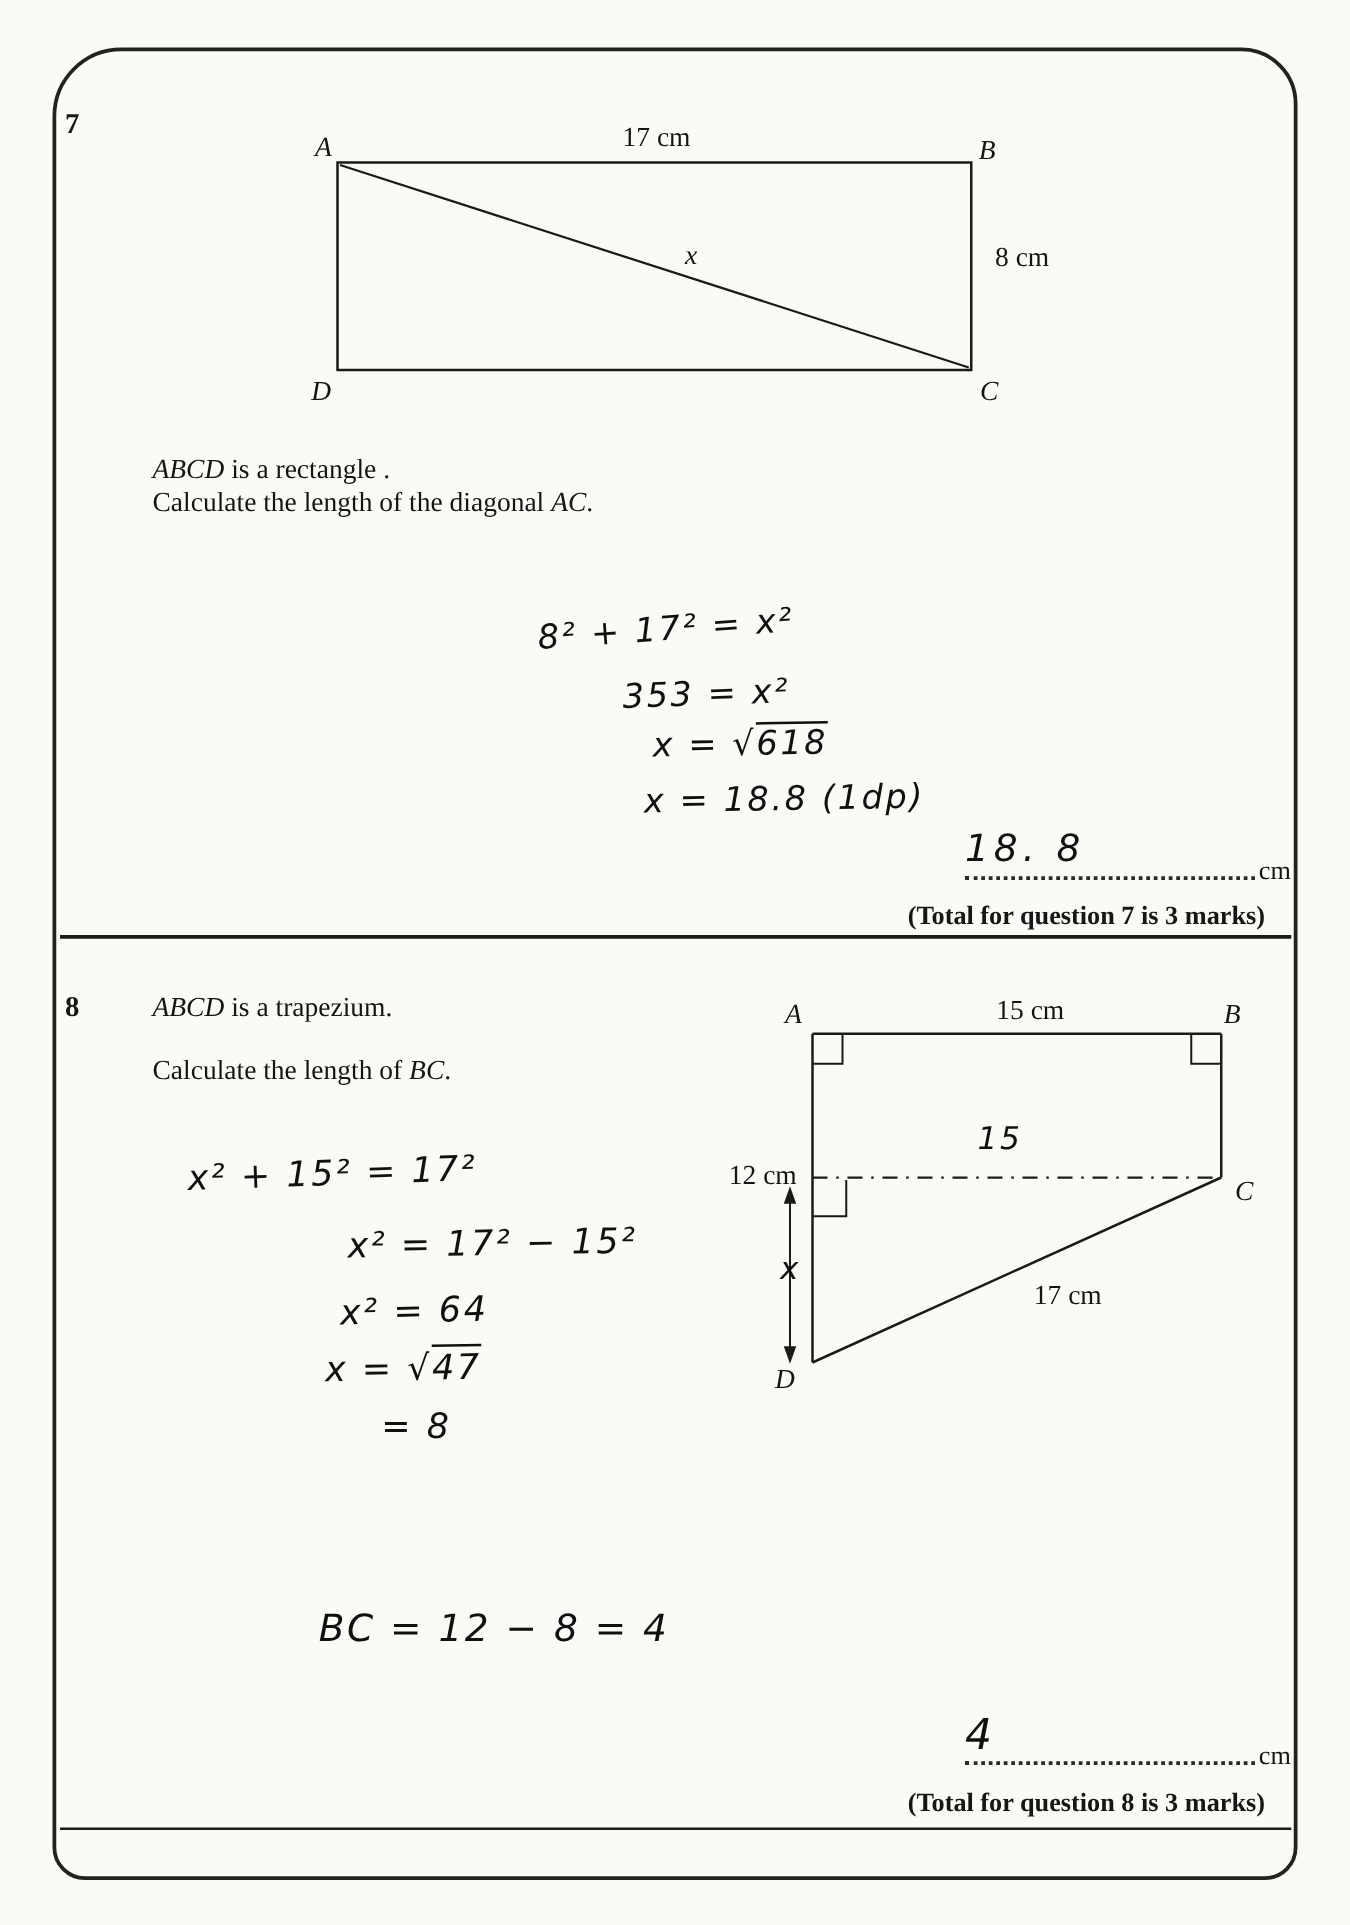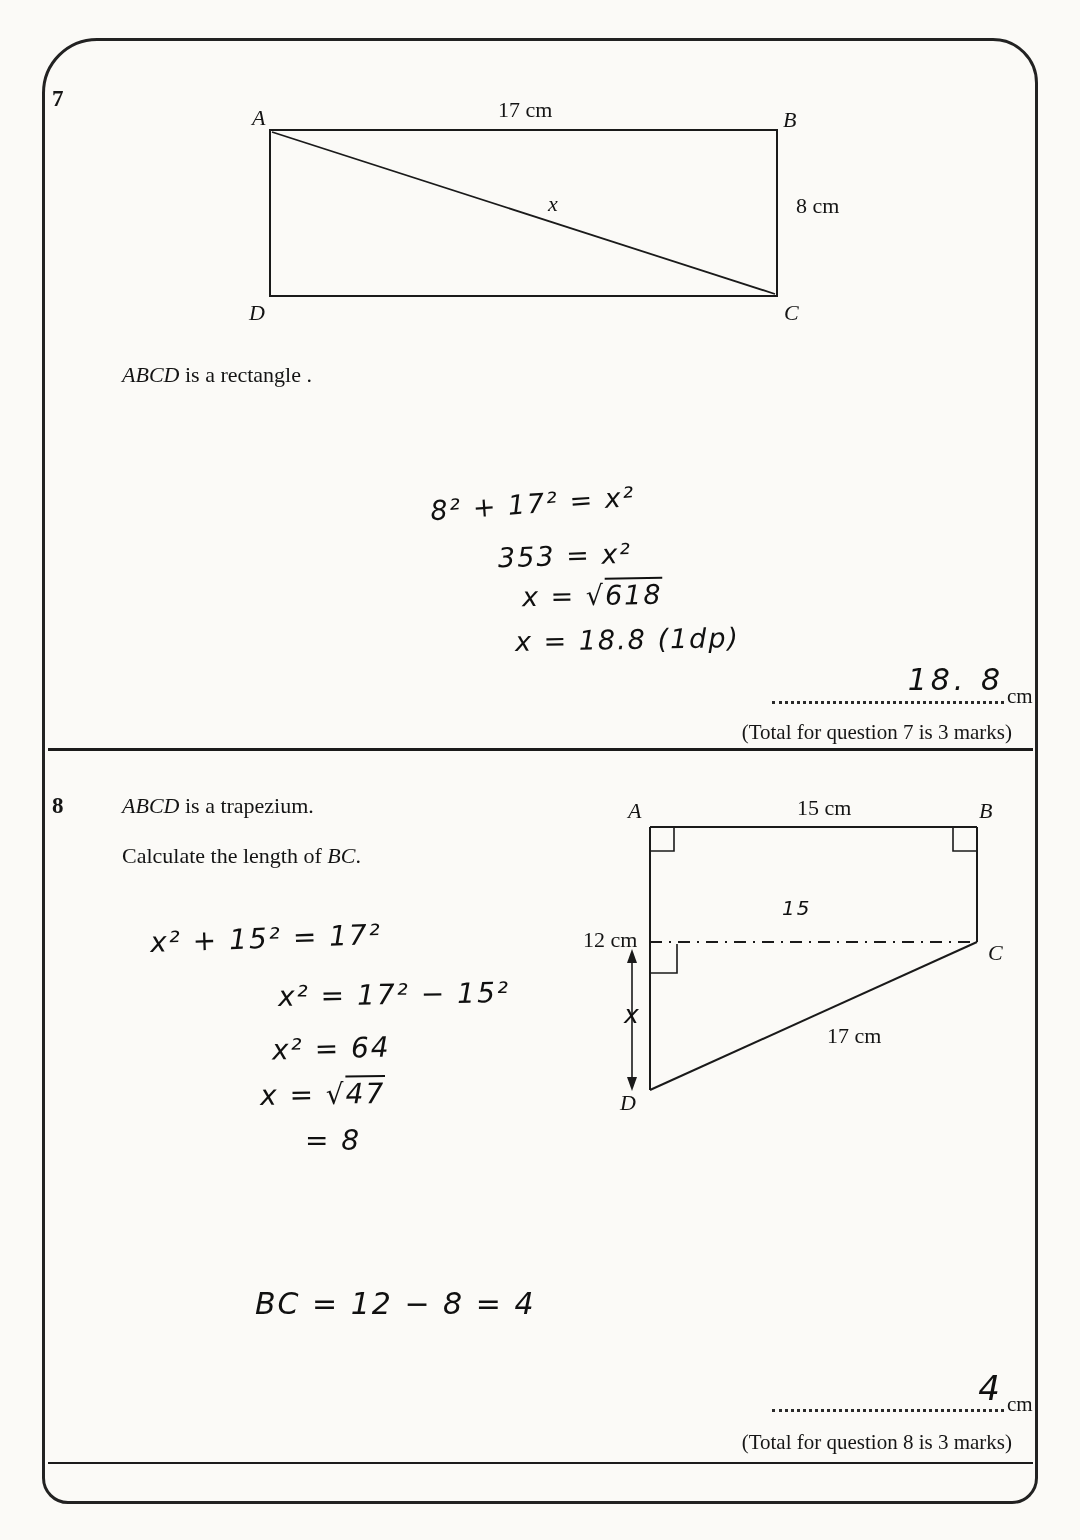--- a/index.html
+++ b/index.html
@@ -5,28 +5,28 @@
   * { margin:0; padding:0; box-sizing:border-box; }
   html,body { width:1080px; height:1540px; }
   body { font-family:"Liberation Serif", serif; color:#161616; background:#ffffff; }
   #page { position:relative; width:1080px; height:1540px; background:#fbfaf7; overflow:hidden; }
   .frame { position:absolute; left:42px; top:38px; width:996px; height:1466px;
            border:3px solid #222; border-radius:55px 45px 26px 26px; background:transparent; }
   .abs { position:absolute; }
   .txt { font-size:22px; color:#141414; white-space:nowrap; }
   .txt i { font-style:italic;font-family:Liberation Serif, serif; }
   .qnum { font-size:23px; font-weight:bold; }
-  .total { font-size:21px; font-weight:normal; text-align:right; white-space:nowrap; }
+  .total { font-size:21px; font-weight:bold; text-align:right; white-space:nowrap; }
   .rule { border-top:3px solid #1b1b1b; height:0; }
   .rule-thin { border-top:2px solid #1b1b1b; height:0; }
   .hw { font-family:"DejaVu Sans", sans-serif; font-style:italic; font-size:27px;
         color:#101010; letter-spacing:2px; white-space:nowrap; }
   .hw-big { font-size:30px; }
   .radicand { text-decoration:overline; }
-  .answer-box { width:232px; height:42px; border-bottom:3px dotted #2a2a2a; text-align:right; }
+  .answer-box { width:232px; height:42px; border-bottom:3px dotted #2a2a2a; text-align:left; }
   .answer-box .hw { font-size:30px; letter-spacing:4px; }
   .unit { font-size:21px; }
   svg text { font-family:"Liberation Serif", serif; font-size:22px; fill:#141414; }
   svg text.vtx { font-style:italic; }
   svg text.var { font-style:italic; }
 </style>
 </head>
 <body>
 
 <div id="page">
@@ -40,20 +40,21 @@
     <text x="22" y="40" class="vtx">A</text>
     <text x="268" y="32">17 cm</text>
     <text x="553" y="42" class="vtx">B</text>
     <text x="318" y="126" class="var">x</text>
     <text x="566" y="128">8 cm</text>
     <text x="19" y="235" class="vtx">D</text>
     <text x="554" y="235" class="vtx">C</text>
   </svg>
 
   <p class="abs txt" style="left:122px; top:362px;"><i>ABCD</i><span> is a rectangle .</span></p>
+  <p class="abs txt" style="left:122px; top:389px;"><span>Calculate the length of the diagonal </span><i>AC</i><span>.</span></p>
 
   <div class="abs hw" style="left:430px; top:488px; transform:rotate(-4deg);">8² + 17²  =  x²</div>
   <div class="abs hw" style="left:498px; top:540px; transform:rotate(-2deg);">353  =  x²</div>
   <div class="abs hw" style="left:522px; top:580px; transform:rotate(-1deg);"><span>x  =  √</span><span class="radicand">618</span></div>
   <div class="abs hw" style="left:515px; top:624px; transform:rotate(-1deg);">x  =  18.8   (1dp)</div>
 
   <div class="abs answer-box" style="left:772px; top:662px;">
     <span class="hw">18. 8</span>
   </div>
   <span class="abs txt unit" style="left:1007px; top:684px;">cm</span>
@@ -80,21 +81,21 @@
     <polygon points="57,306 52,292 62,292" fill="#1a1a1a"></polygon>
     <text x="53" y="33" class="vtx">A</text>
     <text x="222" y="30">15 cm</text>
     <text x="404" y="33" class="vtx">B</text>
     <text x="8" y="162">12 cm</text>
     <text x="413" y="175" class="vtx">C</text>
     <text x="252" y="258">17 cm</text>
     <text x="45" y="325" class="vtx">D</text>
   </svg>
 
-  <span class="abs hw" style="left:782px; top:896px; font-size:20px;">15</span>
+  <span class="abs hw" style="left:782px; top:896px; font-size:25px;">15</span>
   <span class="abs hw" style="left:624px; top:1000px; font-size:25px;">x</span>
 
   <div class="abs hw" style="left:150px; top:922px; transform:rotate(-2deg); font-size:28px;">x² + 15²   =   17²</div>
   <div class="abs hw" style="left:278px; top:978px; transform:rotate(-1deg); font-size:28px;">x² =  17² − 15²</div>
   <div class="abs hw" style="left:272px; top:1032px; transform:rotate(-1.5deg); font-size:28px;">x² =  64</div>
   <div class="abs hw" style="left:260px; top:1078px; transform:rotate(-1deg); font-size:28px;"><span>x = √</span><span class="radicand">47</span></div>
   <div class="abs hw" style="left:305px; top:1124px; font-size:28px;">=  8</div>
   <div class="abs hw hw-big" style="left:255px; top:1286px;">BC  =   12   −   8   =   4</div>
 
   <div class="abs answer-box" style="left:772px; top:1368px; height:44px;">

